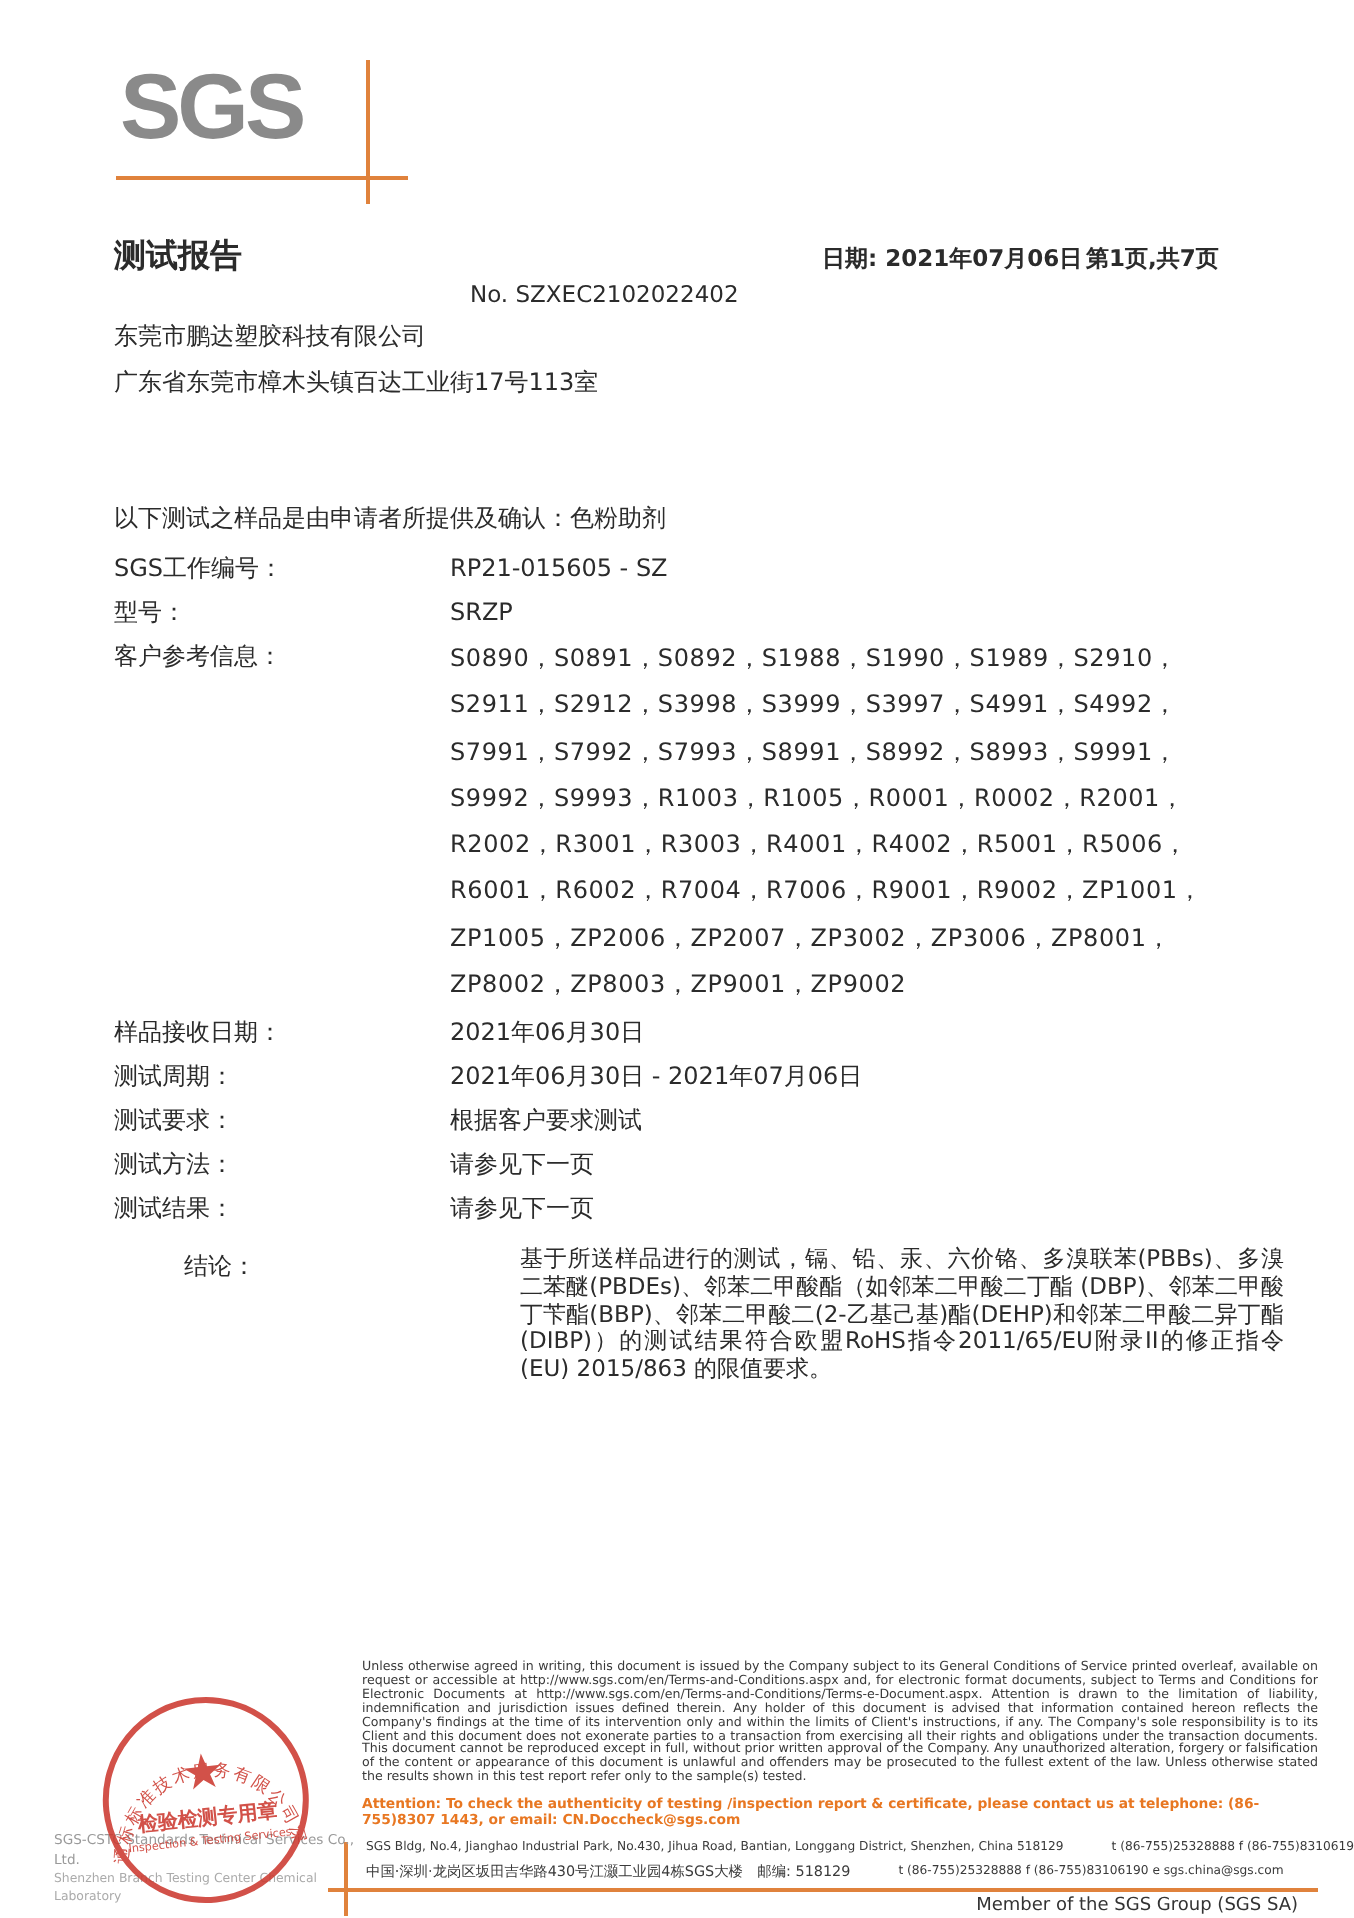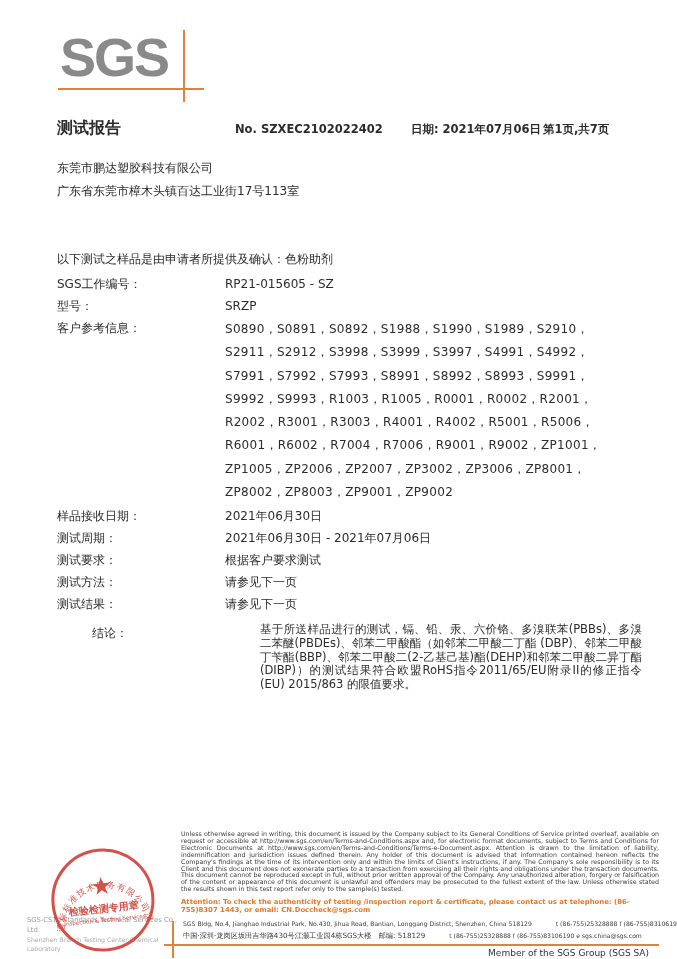--- a/index.html
+++ b/index.html
@@ -2,29 +2,29 @@
 <html><head>
 <meta charset="utf-8">
 <style>
   * { margin:0; padding:0; box-sizing:border-box; }
   html,body { background:#fff; }
   body { font-family:"DejaVu Sans","Liberation Sans",sans-serif; color:#2b2b2b; }
   .page { position:relative; width:677px; height:959px; background:#fff; overflow:hidden; }
 
   
   .logo-block { position:absolute; left:57px; top:34px; width:180px; height:75px; }
-  .logo-text { position:absolute; left:3px; top:-8px; font-size:54px; font-weight:800;
+  .logo-text { position:absolute; left:3px; top:-8px; font-size:46px; font-weight:800;
                color:#8a8a8a; letter-spacing:-2px; font-family:"Liberation Sans",sans-serif; }
   .logo-hline { position:absolute; left:1px; top:54px; width:146px; height:2px; background:#e0823c; }
   .logo-vline { position:absolute; left:126px; top:-4px; width:2px; height:72px; background:#e0823c; }
 
   
   .title-row { position:absolute; left:0; top:120px; width:677px; height:20px; }
   .doc-title { position:absolute; left:57px; top:-2px; font-size:16px; font-weight:bold; }
-  .doc-no    { position:absolute; left:235px; top:2px; font-size:11.5px; font-weight:700; }
+  .doc-no    { position:absolute; left:235px; top:20px; font-size:11.5px; font-weight:400; }
   .doc-date  { position:absolute; left:411px; top:2px; font-size:11.5px; font-weight:600; }
   .doc-pages { position:absolute; left:543px; top:2px; font-size:11.5px; font-weight:600; }
 
   .company { position:absolute; left:57px; top:160px; font-size:12px; }
   .address { position:absolute; left:57px; top:183px; font-size:12px; }
 
   .intro { position:absolute; left:57px; top:251px; font-size:12px; }
 
   
   .fields { position:absolute; left:57px; top:274px; width:585px; font-size:12px; }

